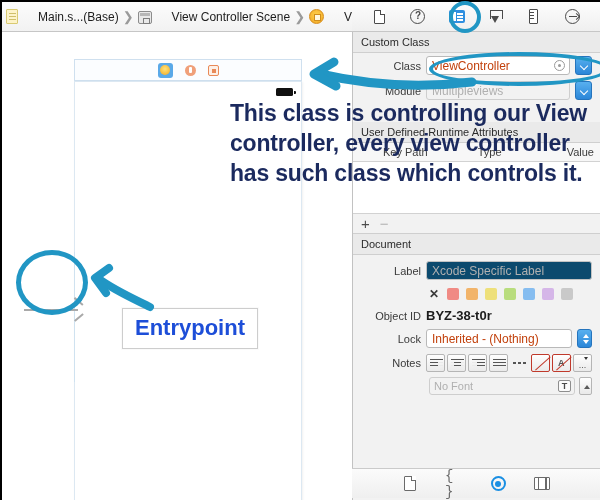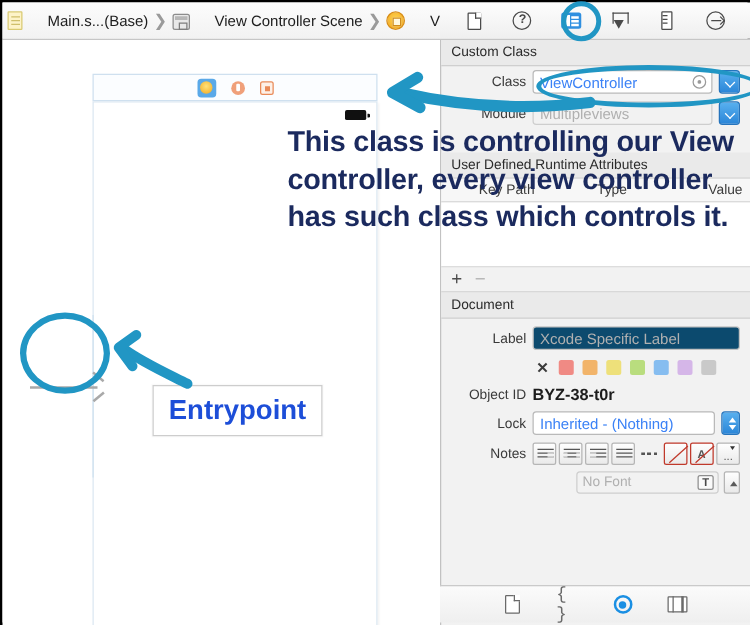--- a/index.html
+++ b/index.html
@@ -163,21 +163,21 @@
     padding: 3px 8px 3px 0;
     gap: 5px;
   }
   .field-label {
     width: 68px; text-align: right; font-size: 11px; color: #3a3a3a;
     flex: 0 0 68px;
   }
   .txt-input {
     flex: 1; height: 19px; background: #fff;
     border: 1px solid #b9b9b9; border-radius: 3px;
-    font-size: 12px; padding: 0 16px 0 5px; color: #3b82f6;
+    font-size: 12px; padding: 0 16px 0 5px; color: #c2410c;
     display: flex; align-items: center; position: relative;
   }
   .txt-input.ph { color: #b0b0b0; background: #f2f2f2; border-color:#cecece; }
   .clear-dot {
     position: absolute; right: 4px; top: 3px;
     width: 11px; height: 11px; border-radius: 50%;
     border: 1.3px solid #9a9a9a;
   }
   .clear-dot::after{
     content:""; position:absolute; left:3px; top:3px; width:3px; height:3px;
@@ -297,21 +297,20 @@
     border-top:3.5px solid #333;
   }
 
   .font-row {
     display:flex; align-items:center; gap:4px; padding: 2px 8px 4px 76px;
   }
   .font-field {
     flex: 1; height: 18px; background:#f2f2f2; border:1px solid #cecece; border-radius:3px;
     color:#b0b0b0; font-size:11px; display:flex; align-items:center; padding: 0 4px;
     position: relative;
-    margin-left: 32px;
   }
   .t-badge {
     position:absolute; right:3px; top:2px;
     width:13px; height:12px; border:1px solid #8e8e8e; border-radius:2px;
     font-size:9px; font-weight:bold; color:#4a4a4a; text-align:center; line-height:11px;
     background:#fafafa;
   }
   .caret-btn {
     width: 13px; height: 18px; background: linear-gradient(#fefefe,#e9e9e9);
     border: 1px solid #b5b5b5; border-radius: 2px; position: relative; flex:0 0 13px;

